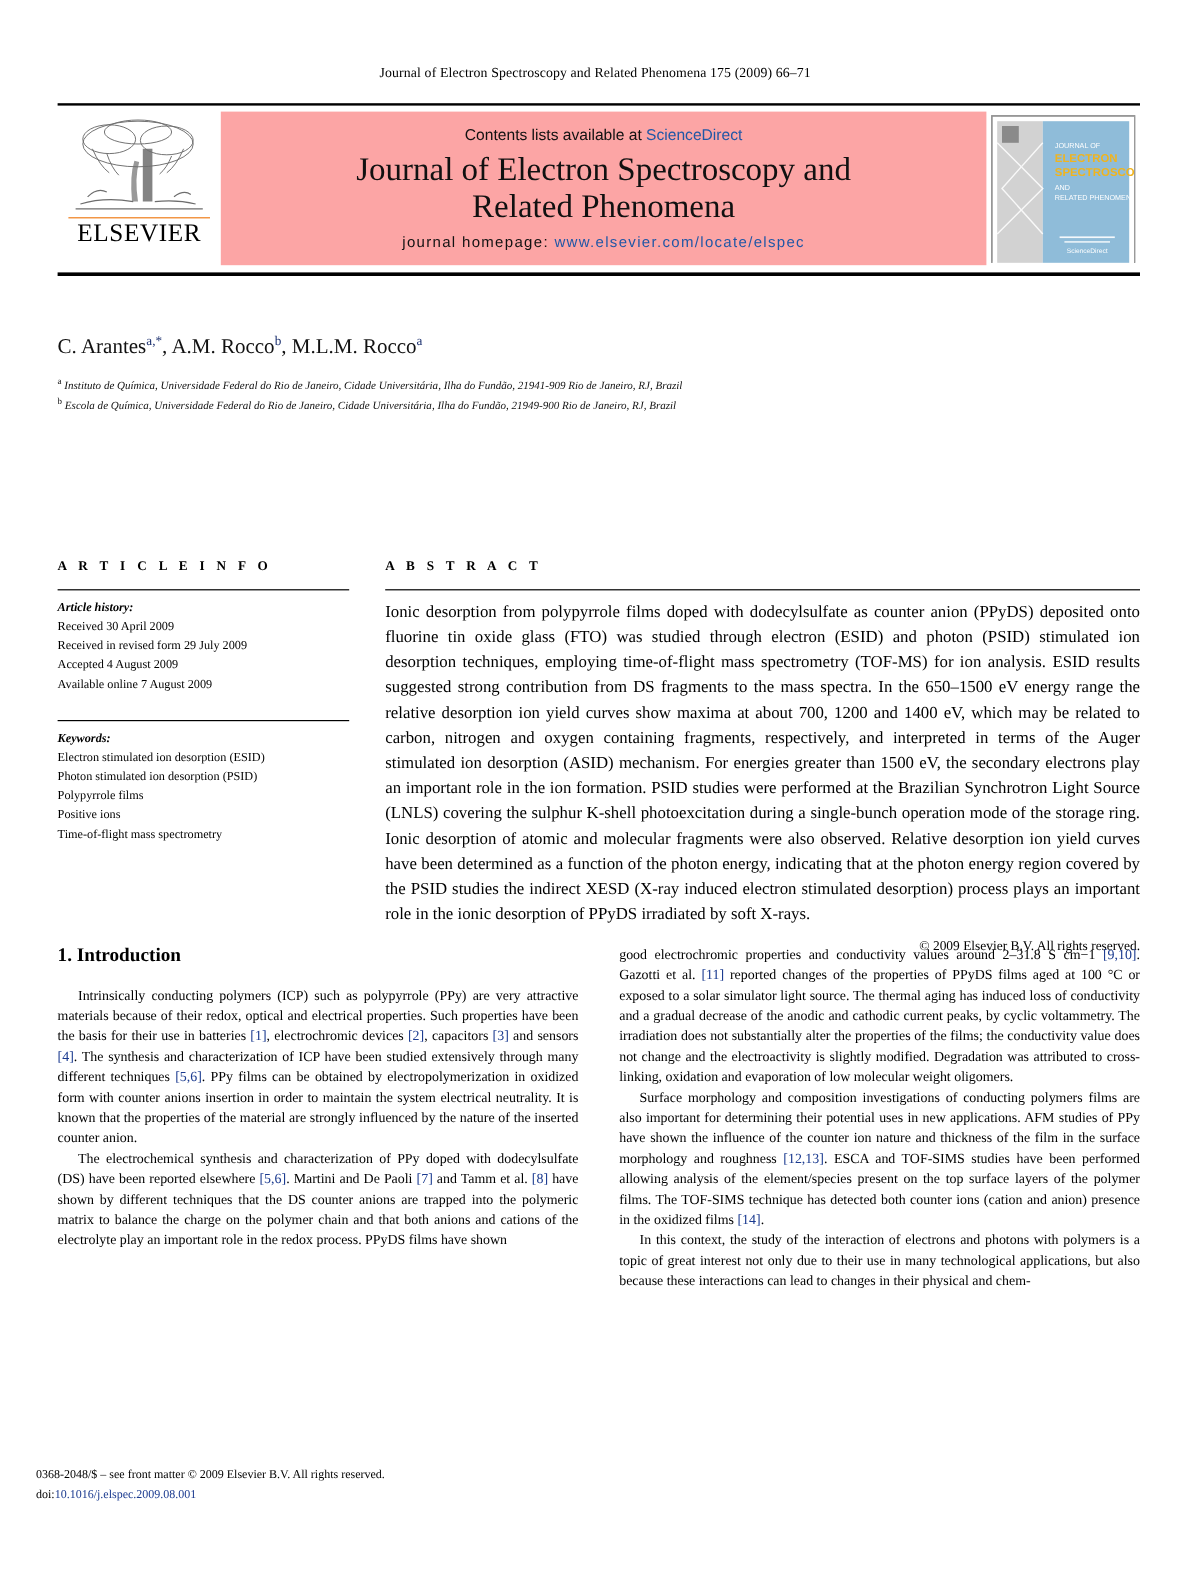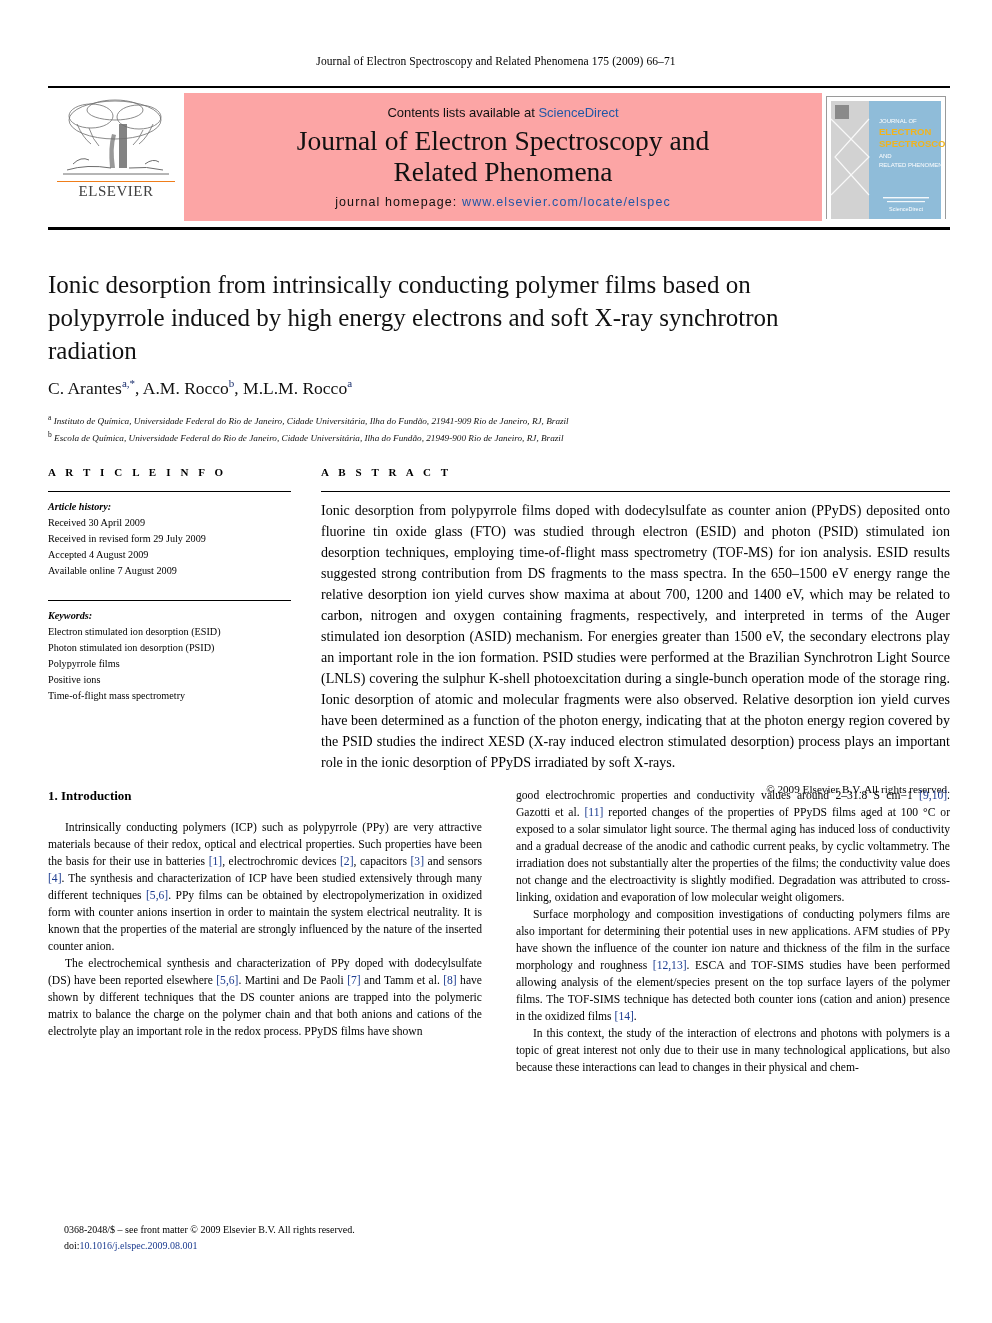--- a/index.html
+++ b/index.html
@@ -53,22 +53,22 @@
     display: flex;
     flex-direction: column;
     align-items: center;
     justify-content: flex-start;
     padding-top: 6px;
     box-sizing: border-box;
   }
   .tree-svg { display:block; }
   .elsevier-word {
     font-family: "Liberation Serif", serif;
-    color: #404040;
-    font-size: 15px;
+    color: #000000;
+    font-size: 21px;
     letter-spacing: 0.5px;
     line-height: 1;
     margin-top: 1px;
     border-top: 1.5px solid #ef7d1a;
     padding-top: 2px;
     width: 118px;
     text-align: center;
   }
   .banner {
     flex: 1 1 auto;
@@ -172,21 +172,21 @@
     top: 788px;
     left: 48px;
     width: 902px;
     display: flex;
     gap: 34px;
   }
   .bcol { width: 434px; flex: 0 0 434px; }
   .h2 {
     font-family: "Liberation Serif", serif;
     font-weight: bold;
-    font-size: 13px;
+    font-size: 16px;
     margin: 0 0 16px 0;
   }
   .p {
     font-size: 11.6px;
     line-height: 1.465;
     text-align: justify;
     margin: 0;
     text-indent: 17px;
     hyphens: manual;
   }
@@ -200,21 +200,21 @@
     top: 1146px;
     width: 434px;
   }
   .fn-rule { width: 118px; border-top: 1px solid #000; margin-bottom: 8px; }
   .fn-text { font-size: 9.6px; line-height: 1.55; }
   .fn-text .it { font-style: italic; }
   .mail { color: #1a3a8f; }
 
   .issn {
     position: absolute;
-    left: 64px;
+    left: 30px;
     top: 1222px;
     width: 500px;
     font-size: 10px;
     line-height: 1.6;
   }
   .doi-link { color: #1a3a8f; }
 </style>
 </head>
 <body>
 
@@ -283,21 +283,20 @@
         <g fill="#ffffff" opacity="0.9">
           <rect x="56" y="100" width="46" height="1.4"></rect>
           <rect x="60" y="104" width="38" height="1.2"></rect>
         </g>
         <text x="62" y="114" font-family="Liberation Sans, sans-serif" font-size="5.5" fill="#ffffff">ScienceDirect</text>
       </svg>
     </div>
   </div>
 
   <div class="title-block">
-    <h1 class="article-title">Ionic desorption from intrinsically conducting polymer films based on polypyrrole induced by high energy electrons and soft X-ray synchrotron radiation</h1>
     <div class="authors">C. Arantes<sup>a,*</sup>, A.M. Rocco<sup>b</sup>, M.L.M. Rocco<sup>a</sup></div>
     <div class="affil">
       <div><sup>a</sup> <span>Instituto de Química, Universidade Federal do Rio de Janeiro, Cidade Universitária, Ilha do Fundão, 21941-909 Rio de Janeiro, RJ, Brazil</span></div>
       <div><sup>b</sup> <span>Escola de Química, Universidade Federal do Rio de Janeiro, Cidade Universitária, Ilha do Fundão, 21949-900 Rio de Janeiro, RJ, Brazil</span></div>
     </div>
   </div>
 
   <div class="info-abstract">
 
     <div class="col-info">

